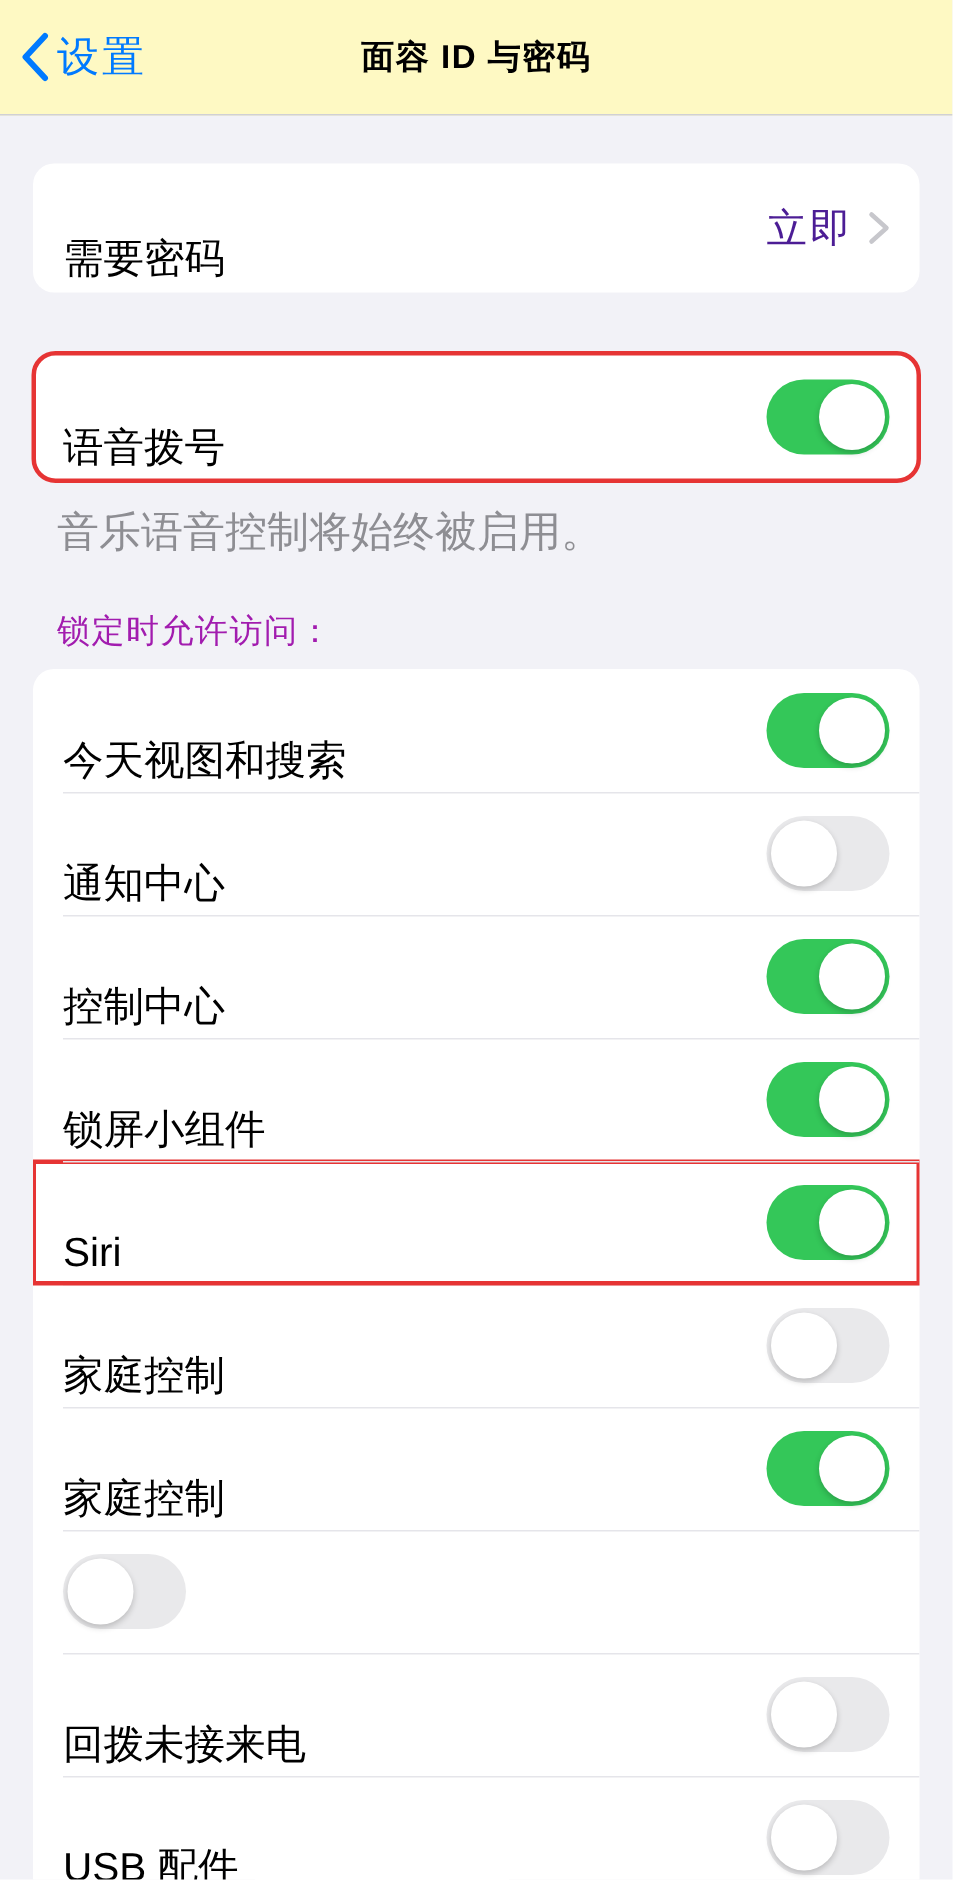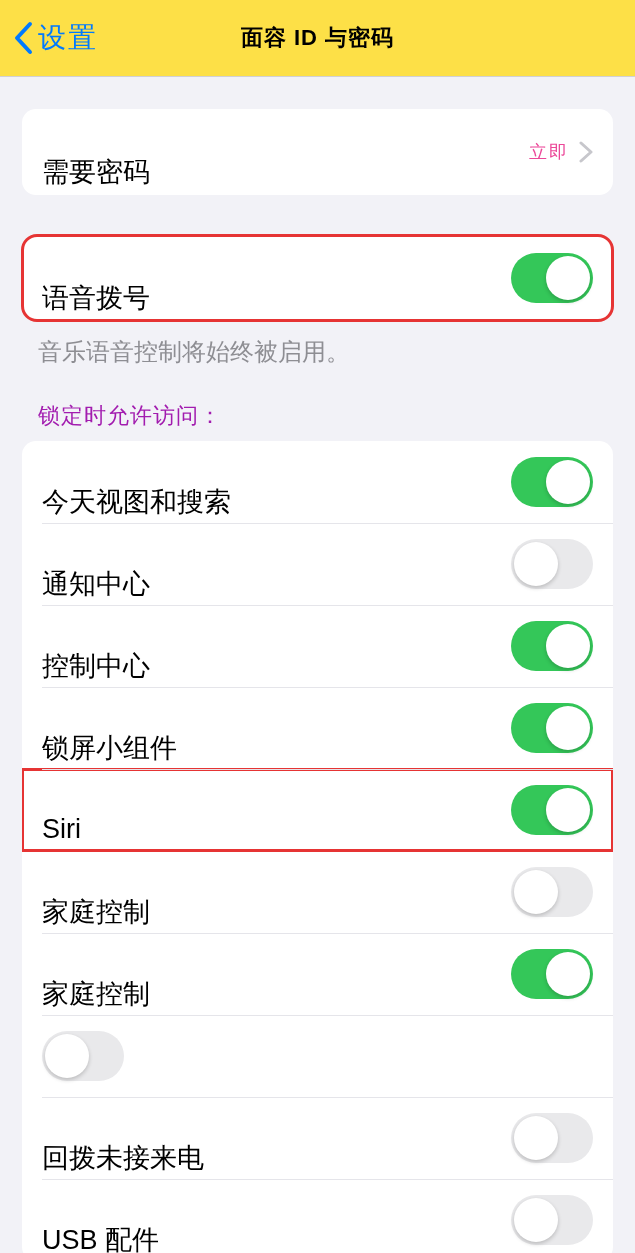--- a/index.html
+++ b/index.html
@@ -5,21 +5,21 @@
     * { margin: 0; padding: 0; box-sizing: border-box; }
     body {
       width: 635px;
       height: 1253px;
       background: #f2f2f7;
       font-family: -apple-system, "PingFang SC", "Helvetica Neue", sans-serif;
       overflow: hidden;
     }
     .header {
       height: 77px;
-      background: #fde047;
+      background: #fef9c3;
       border-bottom: 1px solid #d0d0d5;
       display: flex;
       align-items: center;
       position: relative;
     }
     .back-button {
       display: flex;
       align-items: center;
       padding: 0 8px 0 12px;
       height: 100%;
@@ -81,33 +81,33 @@
       outline-offset: -2px;
       z-index: 1;
     }
     .row-label {
       font-size: 27px;
       color: #000;
       flex: 1;
       margin-top: 40px;
     }
     .row-value {
-      font-size: 18px;
-      color: #ec4899;
+      font-size: 27px;
+      color: #4c1d95;
       margin-right: 10px;
       letter-spacing: 2px;
     }
     .chevron-right {
       width: 14px;
       height: 22px;
       flex-shrink: 0;
     }
     .footer-text {
       margin: 14px 38px 0 38px;
-      font-size: 24px;
+      font-size: 28px;
       color: #8e8e93;
       line-height: 1.4;
     }
     .section-header {
       margin: 32px 38px 10px 38px;
       font-size: 22px;
       color: #a21caf;
       letter-spacing: 1px;
     }
     .toggle {

